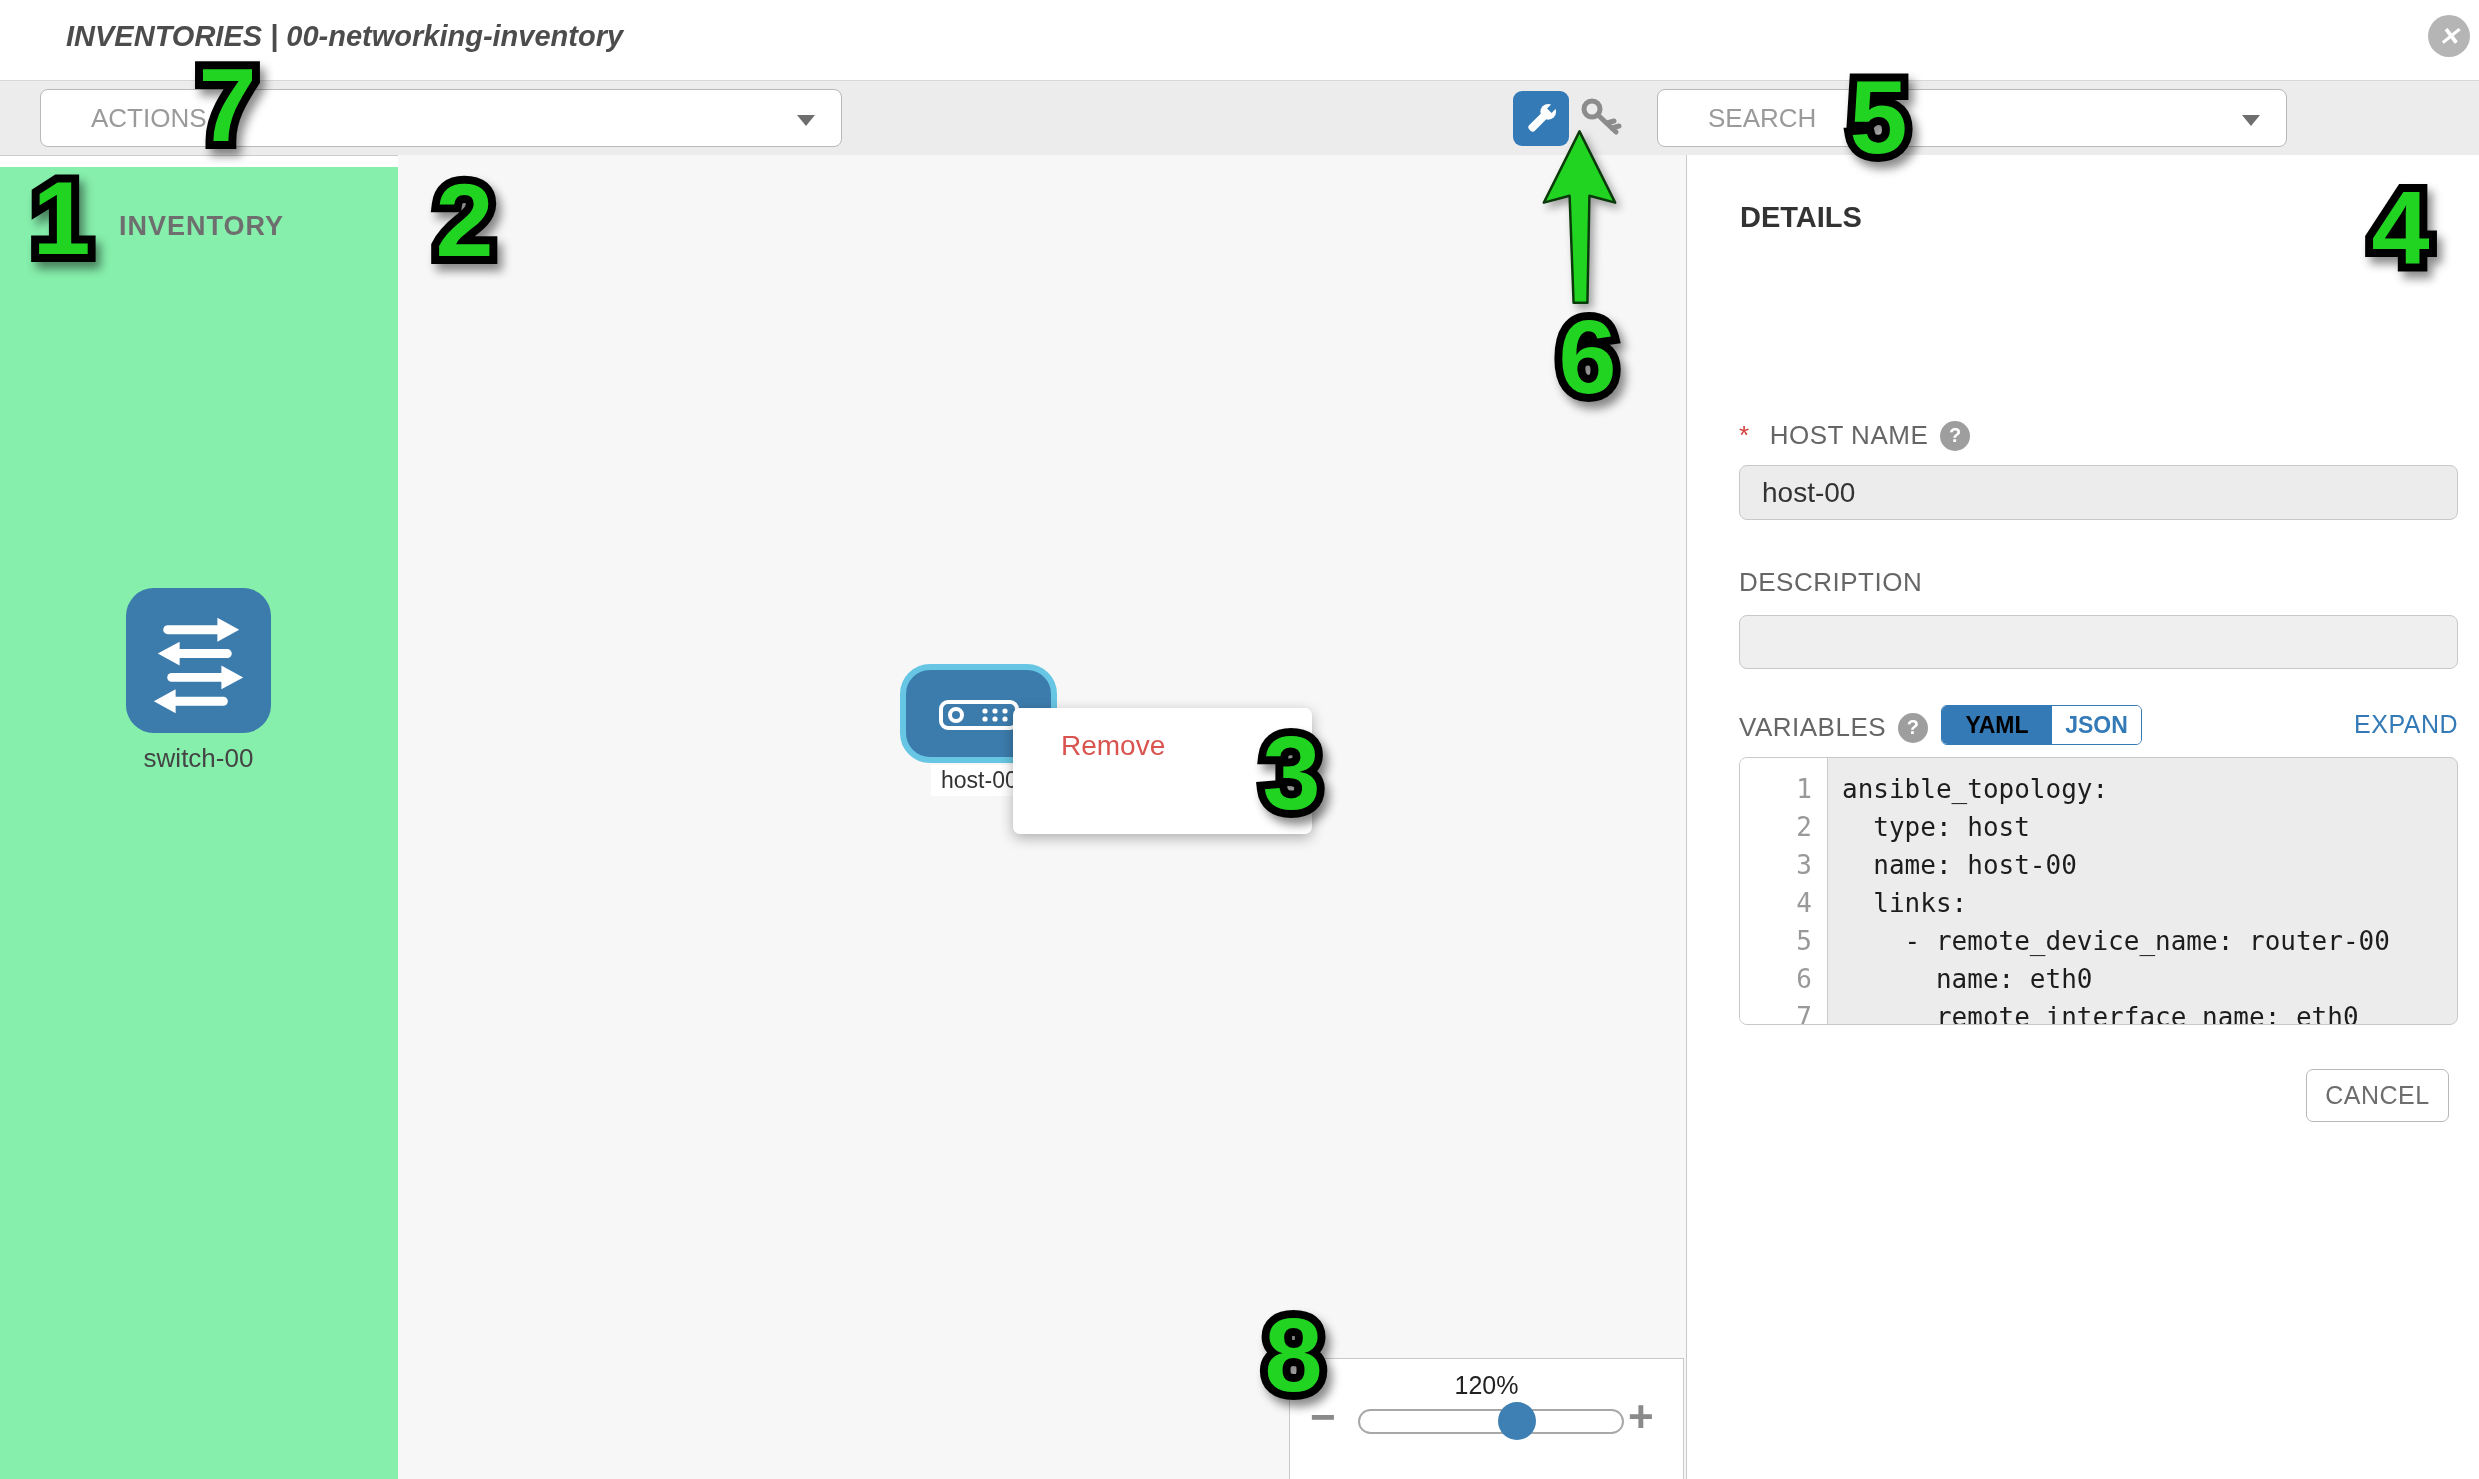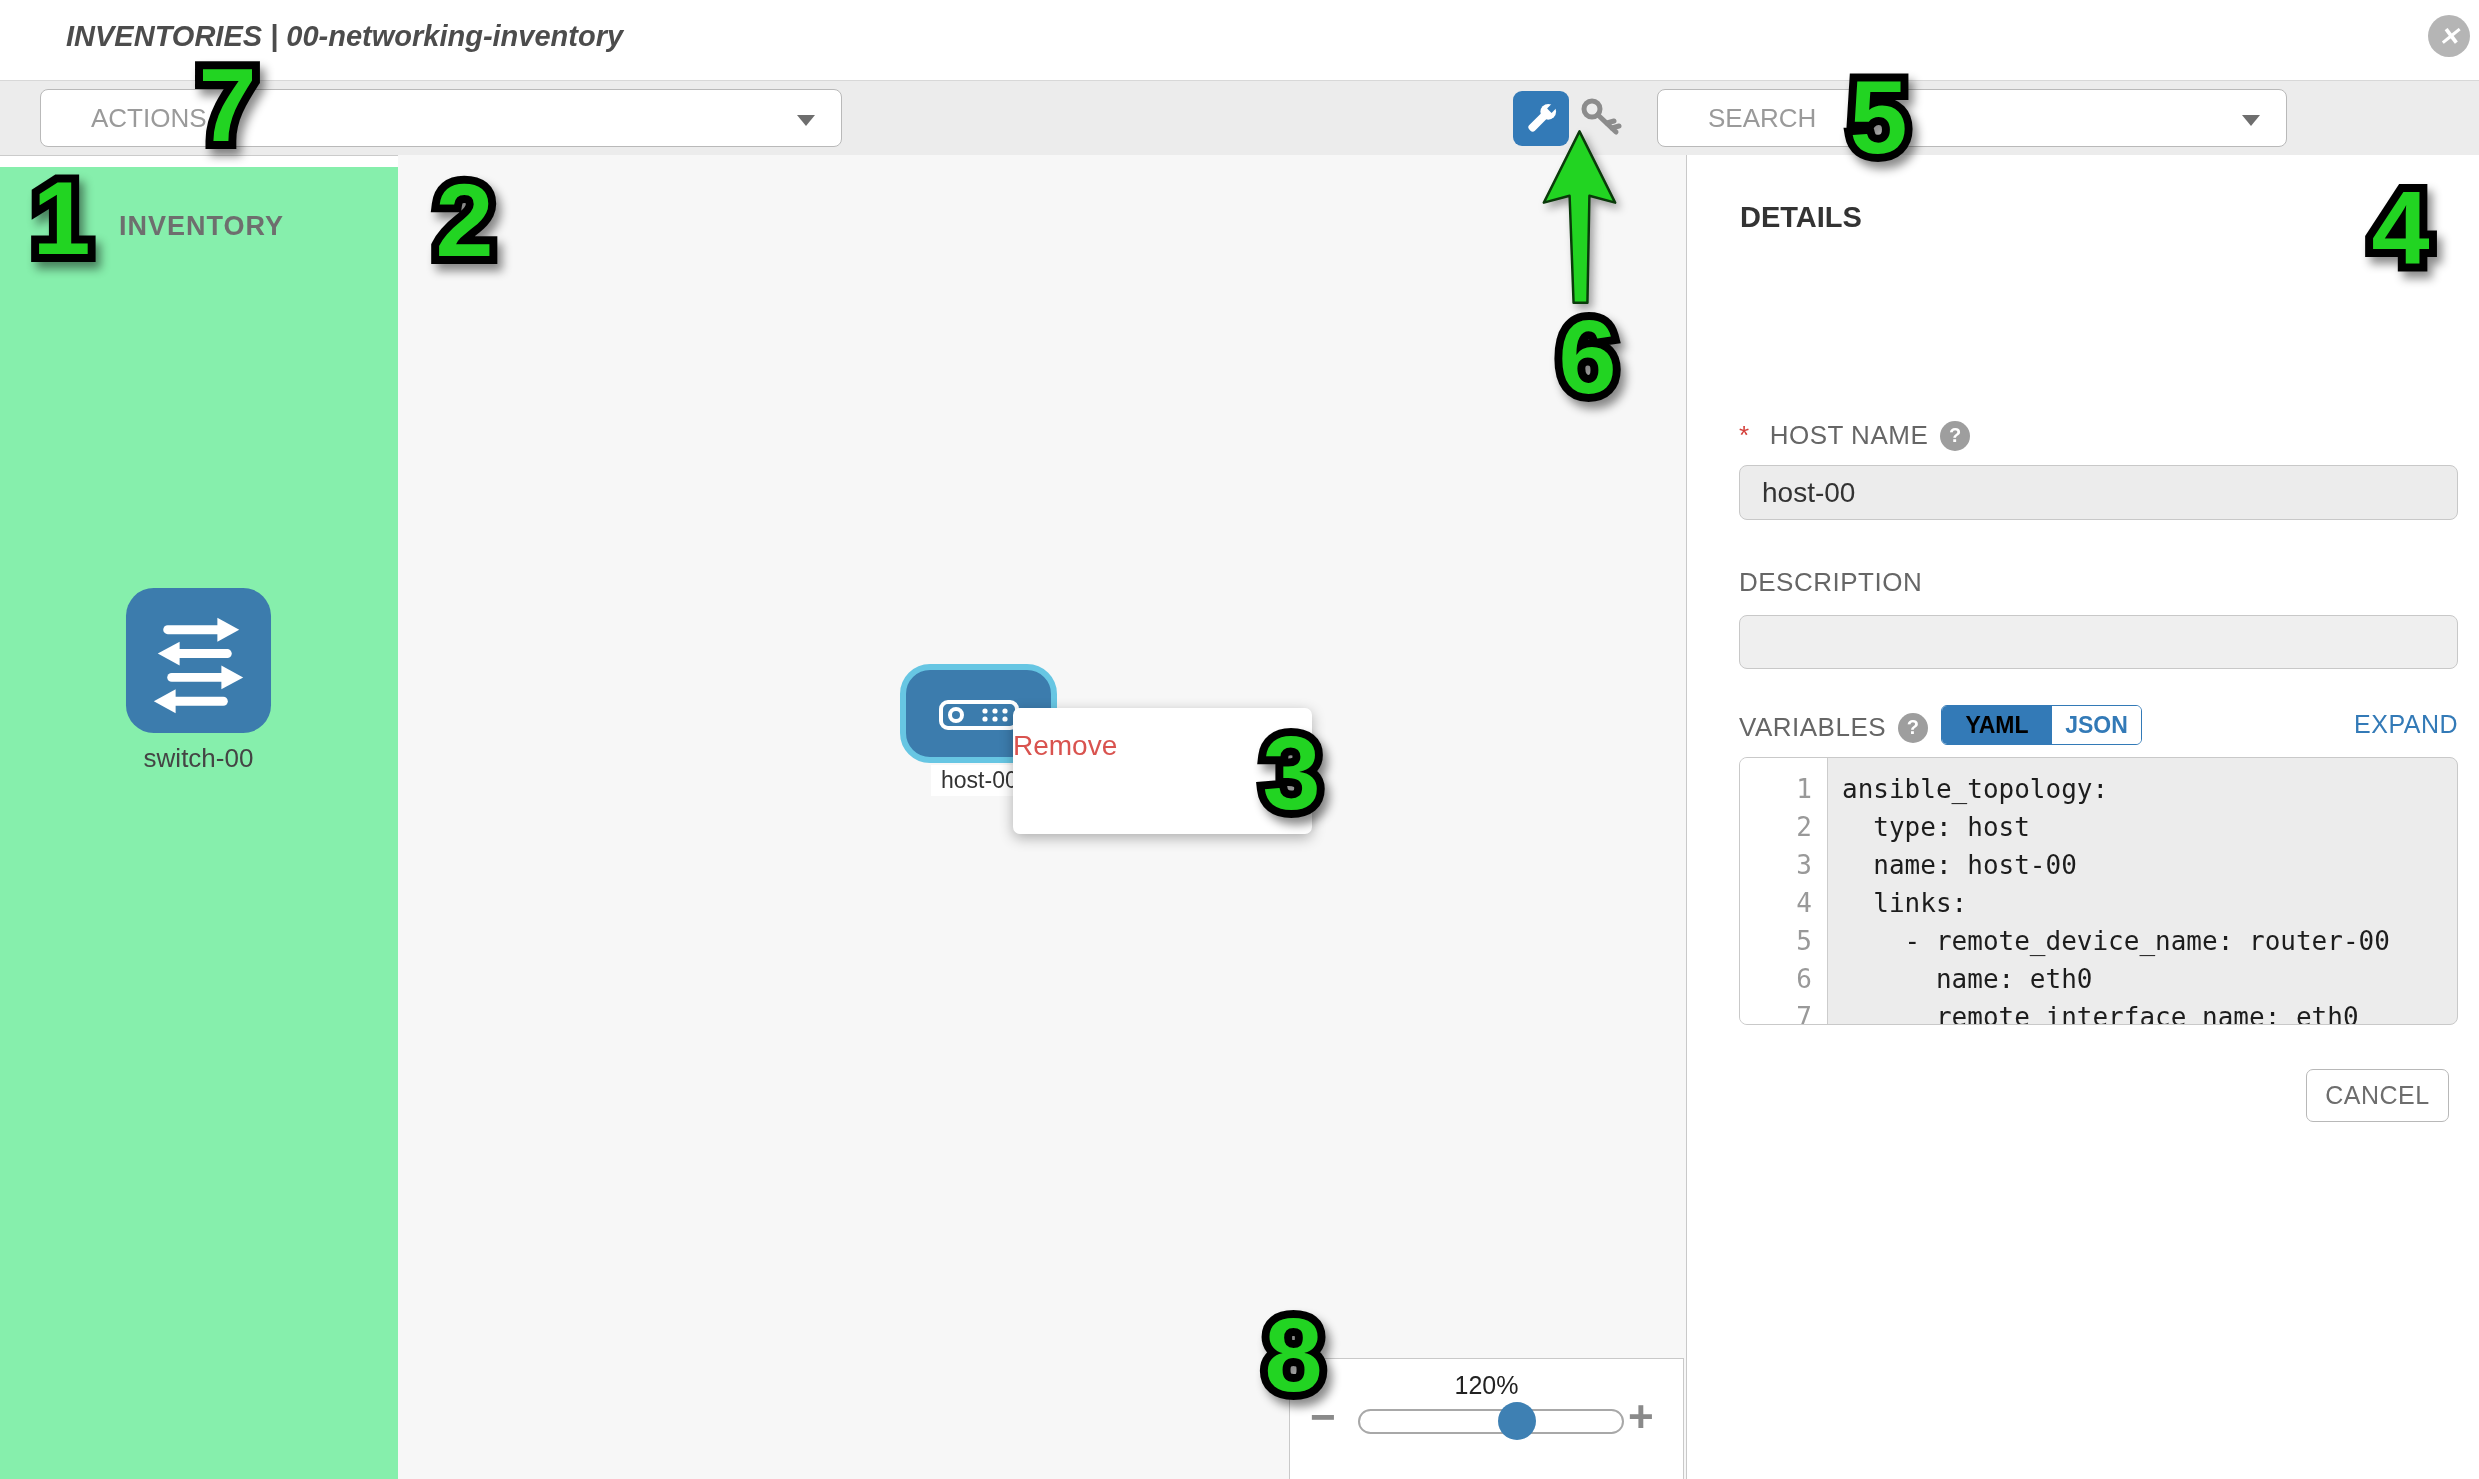--- a/index.html
+++ b/index.html
@@ -33,21 +33,21 @@
 
   .canvas { position:absolute; left:398px; top:0; width:1289px; height:1324px; background:#f7f7f7; border-right:1px solid #c9c9c9; }
 
   
   .node { position:absolute; left:502px; top:509px; width:157px; height:99px; background:#3c7cad; border:6px solid #67c6e3; border-radius:30px; cursor:pointer; }
   .node-icon { position:absolute; left:33px; top:30px; }
   .node-label { position:absolute; left:533px; top:610px; background:#fff; padding:2px 10px; font-size:23px; color:#333; }
 
   
   .context-menu { position:absolute; left:615px; top:553px; width:299px; height:126px; background:#fff; border-radius:7px; box-shadow:0 4px 14px rgba(0,0,0,0.3); padding-top:14px; }
-  .menu-item { height:48px; line-height:48px; font-size:28px; cursor:pointer; }
+  .menu-item { height:48px; line-height:48px; padding-left:48px; font-size:28px; cursor:pointer; }
   .menu-item.remove { color:#d9534f; }
 
   
   .zoom-panel { position:absolute; left:891px; top:1203px; width:395px; height:121px; background:#fff; border:1px solid #c9c9c9; border-bottom:none;padding-left:19px; }
   .zoom-level { position:absolute; left:0; top:12px; width:100%; text-align:center; font-size:25px; color:#222; }
   .zoom-minus,.zoom-plus { position:absolute; top:36px; font-size:44px; font-weight:bold; color:#8a8a8a; cursor:pointer; line-height:44px; }
   .zoom-minus { left:20px; }
   .zoom-plus { left:338px; }
   .zoom-track { position:absolute; left:68px; top:50px; width:266px; height:25px; border:2px solid #a8a8a8; border-radius:13px; background:#fff; cursor:pointer; }
   .zoom-thumb { position:absolute; left:208px; top:43px; width:38px; height:38px; border-radius:50%; background:#3e80b3; cursor:grab; }

